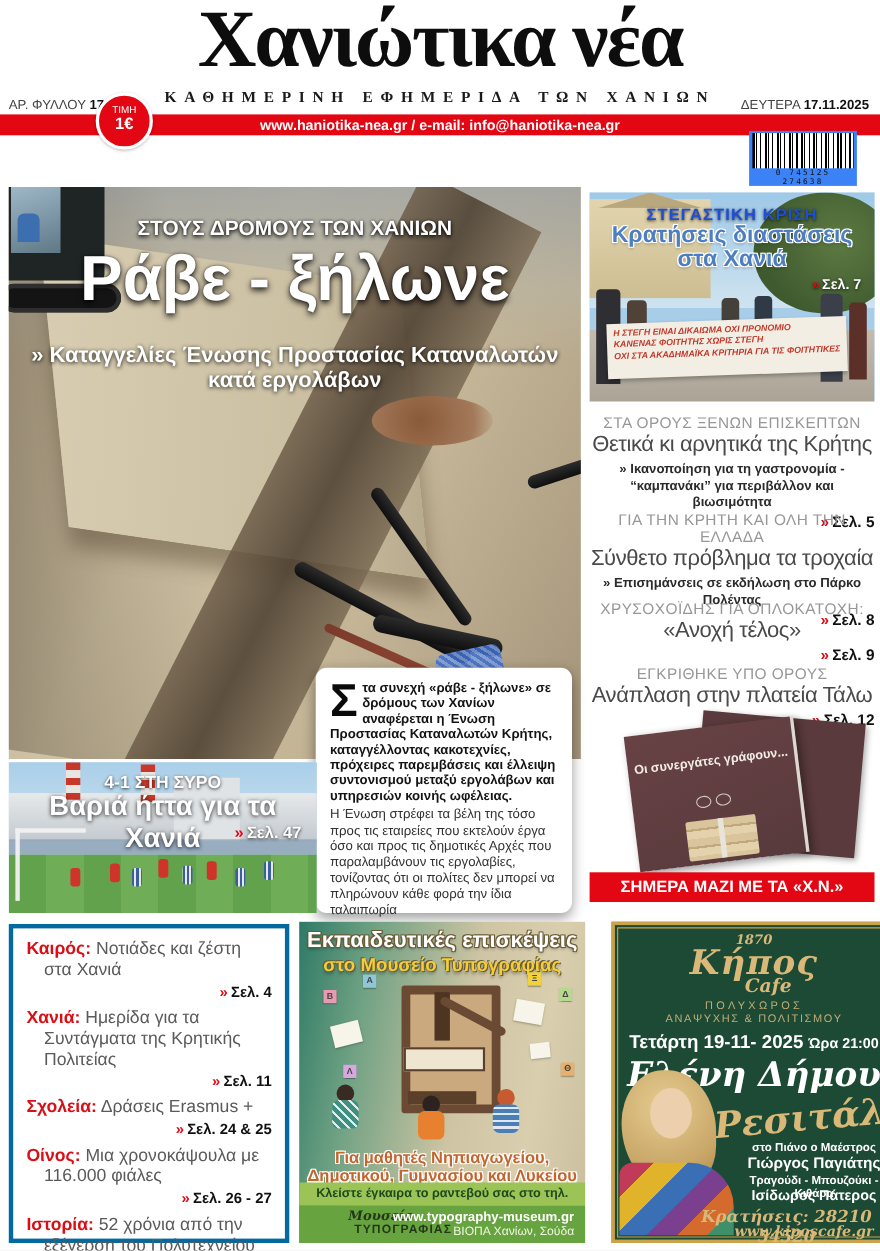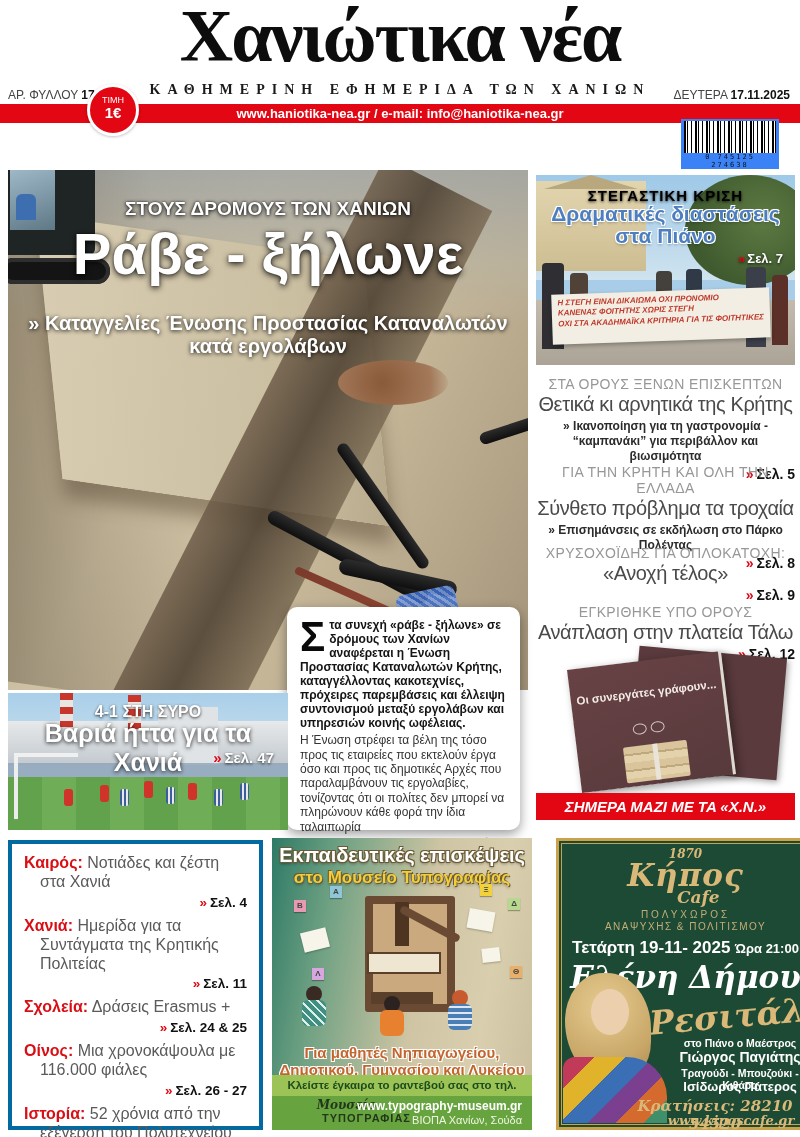--- a/index.html
+++ b/index.html
@@ -98,21 +98,21 @@
   .pt-sky{position:absolute;left:0;top:0;width:100%;height:55%;background:linear-gradient(180deg,#9ec9e8,#cfe3ef);}
   .pt-bldg{position:absolute;left:0;top:6px;width:110px;height:90px;background:linear-gradient(180deg,#e2d5ae,#cdbd92);}
   .pt-roof{position:absolute;left:8px;top:0px;width:94px;height:14px;background:#b9a87e;clip-path:polygon(0 100%,50% 0,100% 100%);}
   .pt-trees{position:absolute;right:-20px;top:0;width:130px;height:110px;border-radius:50%;
     background:radial-gradient(circle at 60% 40%,#5d7a43,#3f5a2e 70%);}
   .pt-ground{position:absolute;left:0;bottom:0;width:100%;height:34%;background:linear-gradient(180deg,#c3bcae,#aaa396);}
   .pt-banner{position:absolute;left:16px;top:116px;width:218px;height:50px;background:#f3eee4;transform:rotate(-2deg);
     box-shadow:0 2px 4px rgba(0,0,0,.3);padding:4px 6px;box-sizing:border-box;}
   .pt-banner div{font-size:8px;font-weight:bold;font-style:italic;color:#c0392b;line-height:1.3;white-space:nowrap;overflow:hidden;}
   .ph{position:absolute;border-radius:4px 4px 0 0;}
-  .pt-kicker{position:absolute;left:0;top:12px;width:100%;text-align:center;color:#000000;font-weight:bold;font-size:15px;
+  .pt-kicker{position:absolute;left:0;top:12px;width:100%;text-align:center;color:#1d4ed8;font-weight:bold;font-size:15px;
     letter-spacing:1px;text-shadow:0 1px 3px rgba(0,0,0,.8);}
   .pt-head{position:absolute;left:0;top:28px;width:100%;text-align:center;color:#4d7fc0;font-weight:bold;font-size:21px;line-height:1.05;
     text-shadow:-1px -1px 0 #fff,1px -1px 0 #fff,-1px 1px 0 #fff,1px 1px 0 #fff,0 2px 3px rgba(0,0,0,.3);}
   .pt-ref{position:absolute;right:12px;top:76px;color:#fff;font-weight:bold;font-size:13px;text-shadow:0 1px 3px rgba(0,0,0,.8);}
   .pt-ref .arr{color:#e30613;margin-right:2px;}
 
   .story{left:536px;width:259px;text-align:center;}
   .story .kick{font-size:14px;color:#979797;font-weight:400;letter-spacing:.4px;margin-bottom:2px;}
   .story .head{font-size:20px;color:#4a4a4a;font-weight:300;letter-spacing:-.4px;white-space:nowrap;line-height:1.08;}
   .story .sub{font-size:12px;font-weight:bold;color:#2b2b2b;line-height:1.25;margin-top:3px;}
@@ -122,21 +122,21 @@
   .book-back{left:98px;top:4px;width:148px;height:122px;background:#5a3a3c;transform:rotate(5deg);box-shadow:2px 2px 6px rgba(0,0,0,.35);}
   .book-front{left:38px;top:12px;width:152px;height:124px;background:linear-gradient(160deg,#684245,#583a3c);
     transform:rotate(-7deg);box-shadow:3px 3px 8px rgba(0,0,0,.4);border-right:3px solid #ded9d0;}
   .book-title{position:absolute;left:0;top:26px;width:100%;text-align:center;color:#f3ece6;font-weight:bold;font-size:11.5px;}
   .bk-glass{position:absolute;left:58px;top:62px;width:12px;height:9px;border:1.5px solid #cfc9c2;border-radius:50%;}
   .bk-glass2{left:76px;}
   .bk-bundle{position:absolute;left:46px;top:84px;width:64px;height:36px;background:
     repeating-linear-gradient(180deg,#d9c49c 0 7px,#bfa87e 7px 9px,#e4d2ac 9px 16px);border-radius:2px;}
   .bk-string{position:absolute;left:50%;top:0;width:5px;height:100%;background:#e8e4da;transform:translateX(-50%);}
   .promo-banner{left:536px;top:793px;width:259px;height:27px;background:#e30613;}
-  .promo-banner span{display:block;text-align:center;color:#fff;font-weight:bold;font-size:15px;line-height:27px;font-style:italic;}
+  .promo-banner span{display:block;text-align:center;color:#fff;font-weight:bold;font-size:15px;line-height:27px;}
 
   
   .indexbox{left:8px;top:840px;width:255px;height:290px;border:4px solid #0369a1;background:#fff;
     box-sizing:border-box;padding:10px 12px 6px 12px;}
   .idx-item{padding-left:16px;text-indent:-16px;font-size:16px;line-height:1.18;color:#5a5a5a;font-weight:300;margin:0;}
   .idx-item b{color:#d90f15;font-weight:bold;}
   .idx-ref{text-align:right;margin:1px 0 6px 0;}
   .idx-ref .pageref{font-size:13.5px;}
 
   
@@ -286,21 +286,21 @@
     <div class="ph" style="left:210px;top:92px;width:20px;height:80px;background:#3a3f4a;"></div>
     <div class="ph" style="left:236px;top:100px;width:16px;height:70px;background:#5a3028;"></div>
     <div class="ph" style="left:120px;top:96px;width:16px;height:26px;background:#44413c;"></div>
     <div class="ph" style="left:150px;top:94px;width:16px;height:26px;background:#2f3a46;"></div>
     <div class="pt-banner">
       <div>Η ΣΤΕΓΗ ΕΙΝΑΙ ΔΙΚΑΙΩΜΑ ΟΧΙ ΠΡΟΝΟΜΙΟ</div>
       <div>ΚΑΝΕΝΑΣ ΦΟΙΤΗΤΗΣ ΧΩΡΙΣ ΣΤΕΓΗ</div>
       <div>ΟΧΙ ΣΤΑ ΑΚΑΔΗΜΑΪΚΑ ΚΡΙΤΗΡΙΑ ΓΙΑ ΤΙΣ ΦΟΙΤΗΤΙΚΕΣ ΕΣΤΙΕΣ</div>
     </div>
     <div class="pt-kicker">ΣΤΕΓΑΣΤΙΚΗ ΚΡΙΣΗ</div>
-    <div class="pt-head">Δραματικές διαστάσεις στα Πιάνο</div>
+    <div class="pt-head">Κρατήσεις διαστάσεις στα Χανιά</div>
     <div class="pt-ref"><span class="arr">»</span><span>Σελ. 7</span></div>
   </div>
 
   <div class="abs story" style="top:376px;">
     <div class="kick">ΣΤΑ ΟΡΟΥΣ ΞΕΝΩΝ ΕΠΙΣΚΕΠΤΩΝ</div>
     <div class="head">Θετικά κι αρνητικά της Κρήτης</div>
     <div class="sub">» Ικανοποίηση για τη γαστρονομία - “καμπανάκι” για περιβάλλον και βιωσιμότητα</div>
     <span class="pageref"><span class="arr">»</span><span>Σελ. 5</span></span>
   </div>
   <div class="abs story" style="top:464px;">

